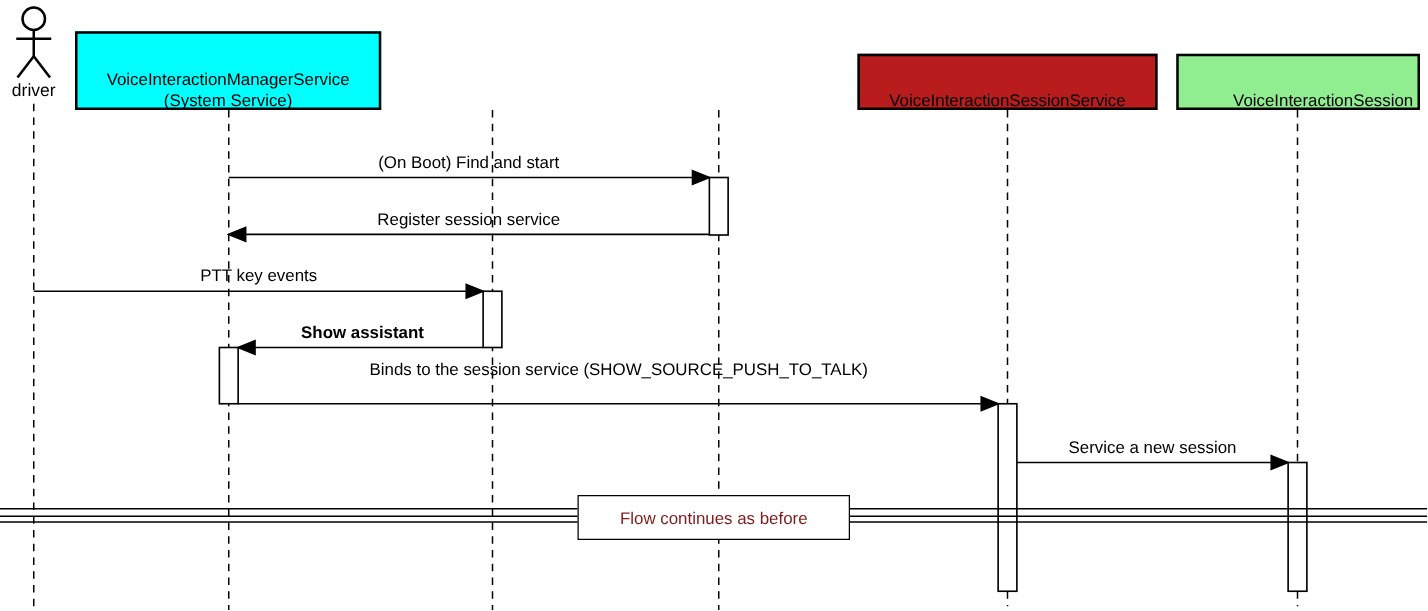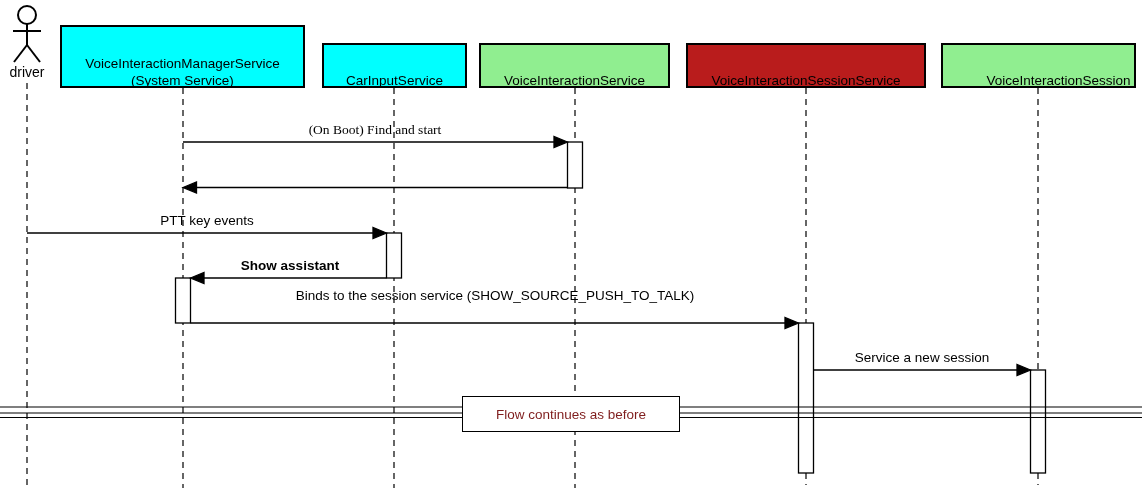--- a/index.html
+++ b/index.html
@@ -134,34 +134,29 @@
       <line x1="0" y1="417.5" x2="1142" y2="417.5"></line>
     </g>
   </svg>
 
   <div class="actor-label" style="left:27px; top:64px;">driver</div>
 
   <div class="participant" style="left: 60px; top: 25px; width: 245px; height: 63px; background: rgb(0, 255, 255);">
     <span class="participant-label">VoiceInteractionManagerService
 (System Service)</span>
   </div>
-  <div class="participant" style="left: 322px; top: 43px; width: 145px; height: 45px; background: rgb(0, 255, 255);">
-    <span class="participant-label">CarInputService</span>
-  </div>
-  <div class="participant" style="left: 479px; top: 43px; width: 191px; height: 45px; background: rgb(144, 238, 144);">
-    <span class="participant-label">VoiceInteractionService</span>
-  </div>
   <div class="participant" style="left: 686px; top: 43px; width: 240px; height: 45px; background: #b91c1c;">
     <span class="participant-label">VoiceInteractionSessionService</span>
   </div>
   <div class="participant" style="left: 941px; top: 43px; width: 195px; height: 45px; background: rgb(144, 238, 144); padding-left: 40px;">
     <span class="participant-label">VoiceInteractionSession</span>
   </div>
 
-  <div class="msg-label" style="left:375px; top:122px;font-family:Liberation Serif, serif;">(On Boot) Find and start</div>
+  <div class="msg-label" style="left:375px; top:122px;">(On Boot) Find and start</div>
+  <div class="msg-label" style="left:375px; top:168px;">Register session service</div>
   <div class="msg-label" style="left:207px; top:213px;">PTT key events</div>
   <div class="msg-label" style="left:290px; top:258px;font-weight:bold;">Show assistant</div>
   <div class="msg-label" style="left:495px; top:288px;">Binds to the session service (SHOW_SOURCE_PUSH_TO_TALK)</div>
   <div class="msg-label" style="left:922px; top:350px;">Service a new session</div>
 
   <div class="divider-box" style="left:462px; top:396px; width:218px; height:36px;">
     <span>Flow continues as before</span>
   </div>
 
 </div>

